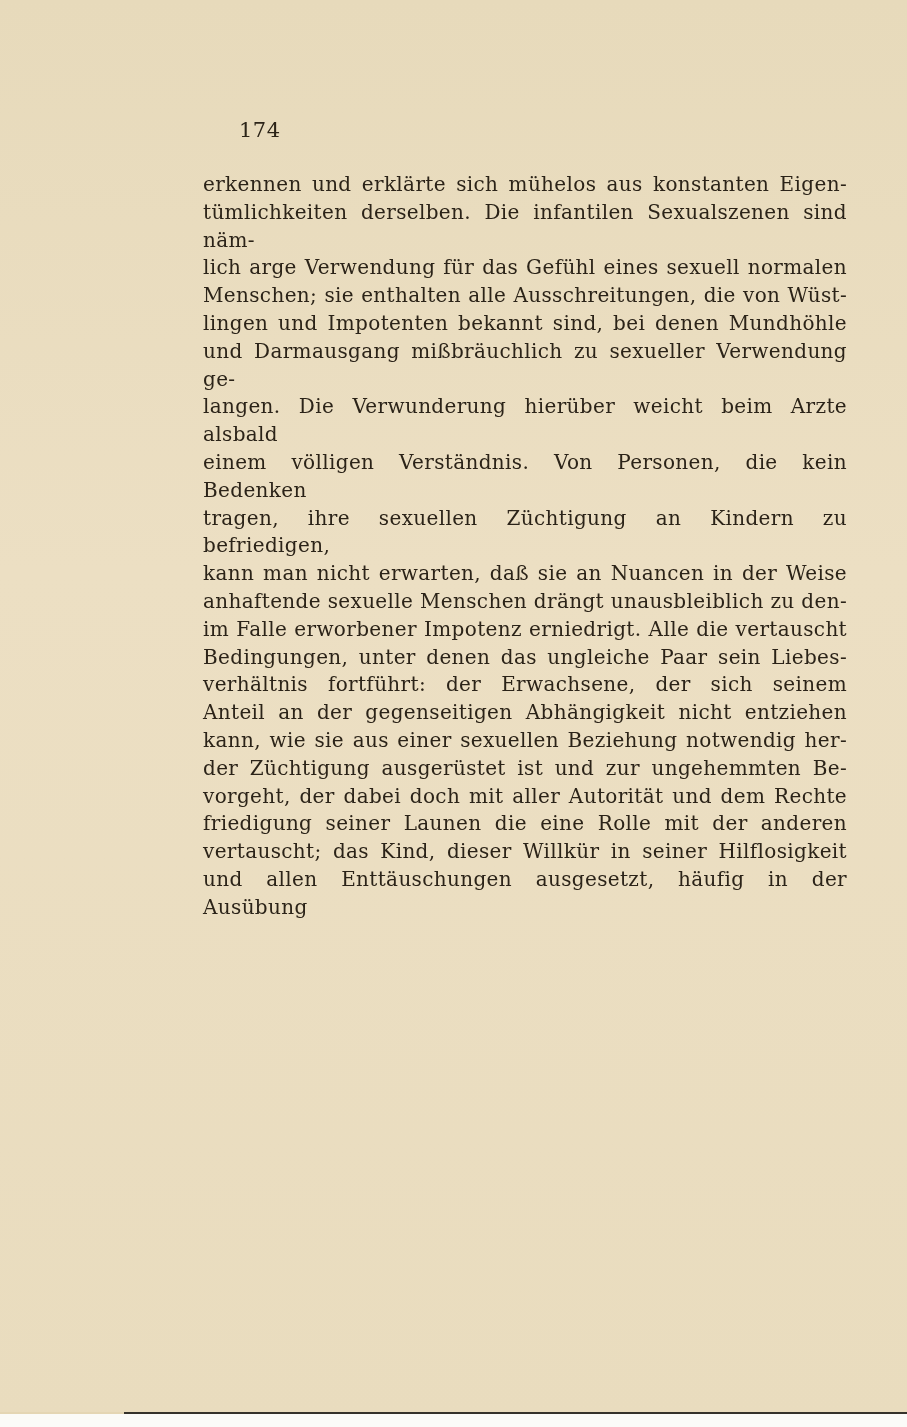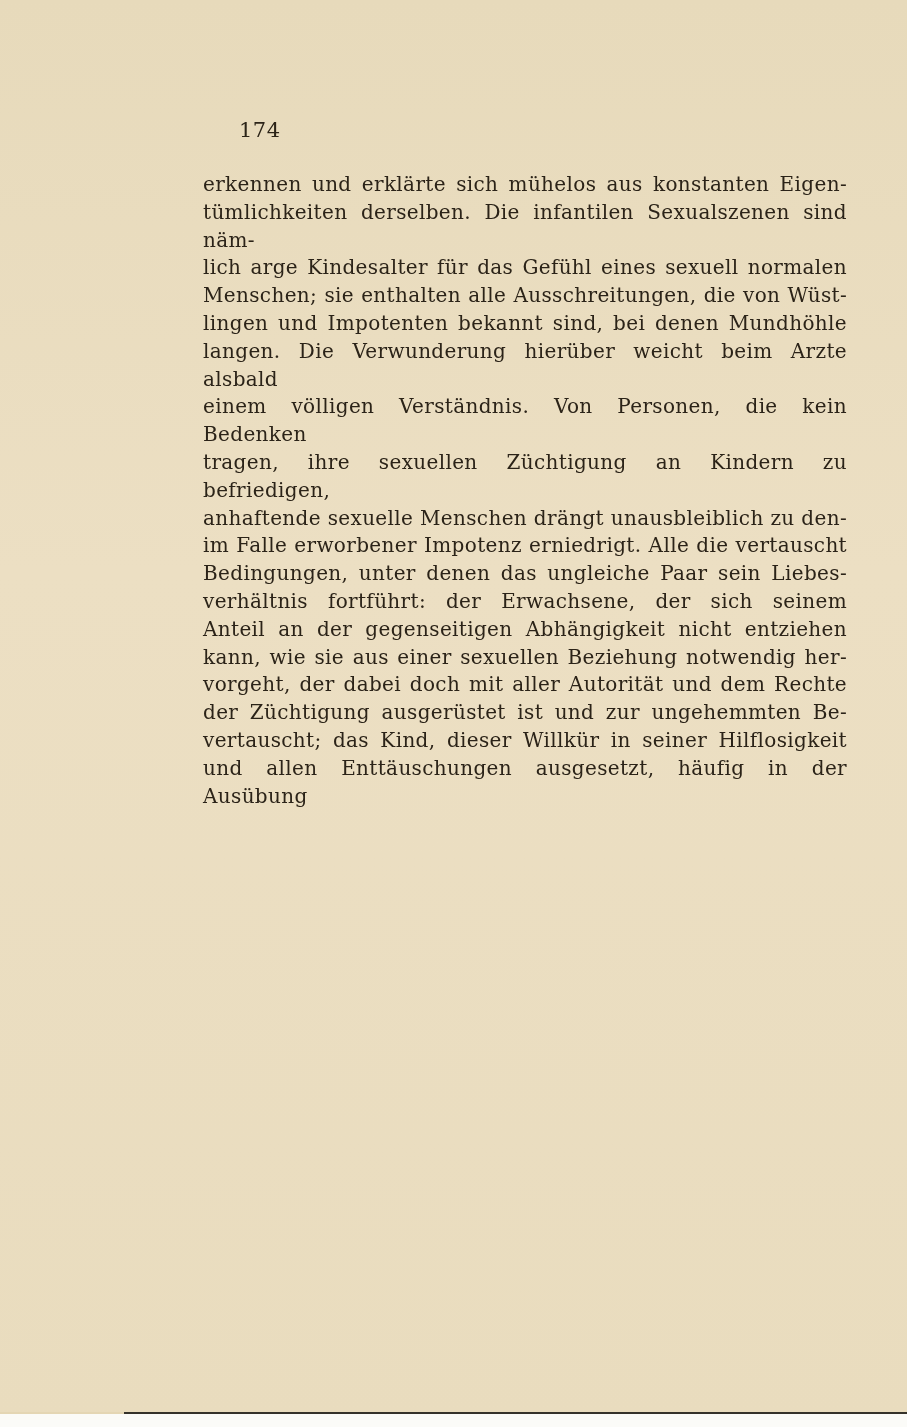--- a/index.html
+++ b/index.html
@@ -73,34 +73,37 @@
 </style>
 </head>
 <body style="background: rgb(233, 221, 191);">
 
 <div class="page">
   <div class="page-number">174</div>
 
   <div class="text-block" style="color: rgb(43, 35, 24);">
       <div class="line">erkennen und erklärte sich mühelos aus konstanten Eigen-</div>
       <div class="line">tümlichkeiten derselben. Die infantilen Sexualszenen sind näm-</div>
-      <div class="line">lich arge Kindesalter für das Gefühl eines sexuell normalen</div>
+      <div class="line">lich arge Verwendung für das Gefühl eines sexuell normalen</div>
       <div class="line">Menschen; sie enthalten alle Ausschreitungen, die von Wüst-</div>
       <div class="line">lingen und Impotenten bekannt sind, bei denen Mundhöhle</div>
+      <div class="line">und Darmausgang mißbräuchlich zu sexueller Verwendung ge-</div>
       <div class="line">langen. Die Verwunderung hierüber weicht beim Arzte alsbald</div>
       <div class="line">einem völligen Verständnis. Von Personen, die kein Bedenken</div>
       <div class="line">tragen, ihre sexuellen Züchtigung an Kindern zu befriedigen,</div>
+      <div class="line">kann man nicht erwarten, daß sie an Nuancen in der Weise</div>
       <div class="line">anhaftende sexuelle Menschen drängt unausbleiblich zu den-</div>
       <div class="line">im Falle erworbener Impotenz erniedrigt. Alle die vertauscht</div>
       <div class="line">Bedingungen, unter denen das ungleiche Paar sein Liebes-</div>
       <div class="line">verhältnis fortführt: der Erwachsene, der sich seinem</div>
       <div class="line">Anteil an der gegenseitigen Abhängigkeit nicht entziehen</div>
       <div class="line">kann, wie sie aus einer sexuellen Beziehung notwendig her-</div>
+      <div class="line">der Züchtigung ausgerüstet ist und zur ungehemmten Be-</div>
       <div class="line">vorgeht, der dabei doch mit aller Autorität und dem Rechte</div>
-      <div class="line">der Züchtigung ausgerüstet ist und zur ungehemmten Be-</div>
+      <div class="line">friedigung seiner Launen die eine Rolle mit der anderen</div>
       <div class="line">vertauscht; das Kind, dieser Willkür in seiner Hilflosigkeit</div>
       <div class="line">und allen Enttäuschungen ausgesetzt, häufig in der Ausübung</div>
     </div>
 
   <div class="scan-corner"></div>
   <div class="scan-edge-line"></div>
   <div class="scan-edge-bottom"></div>
 </div>
 
 </body></html>

